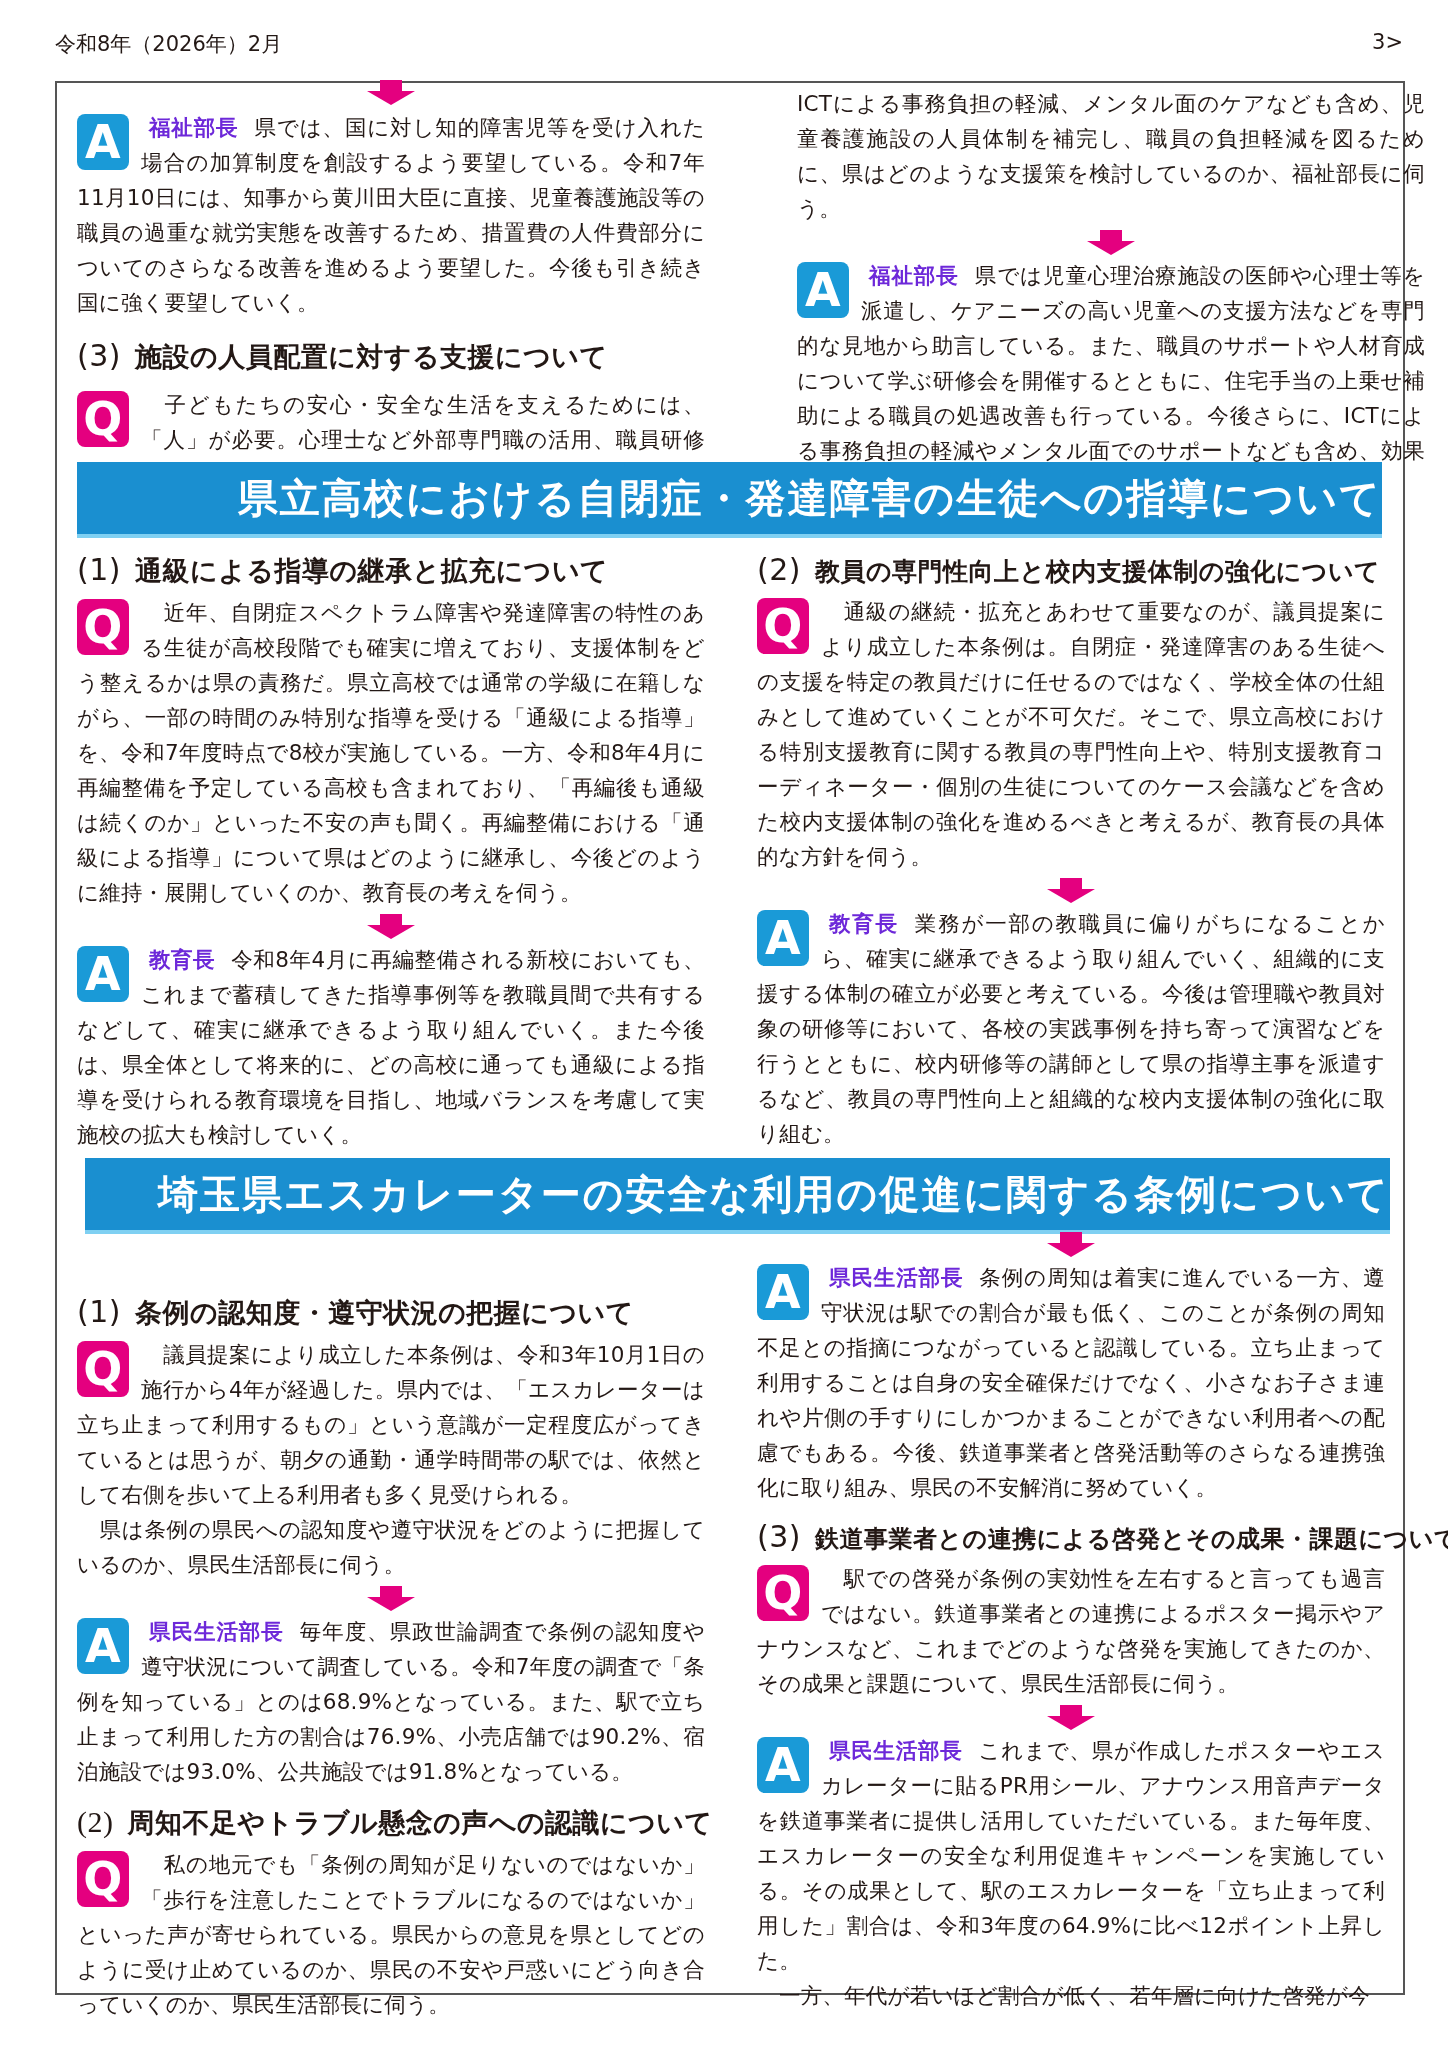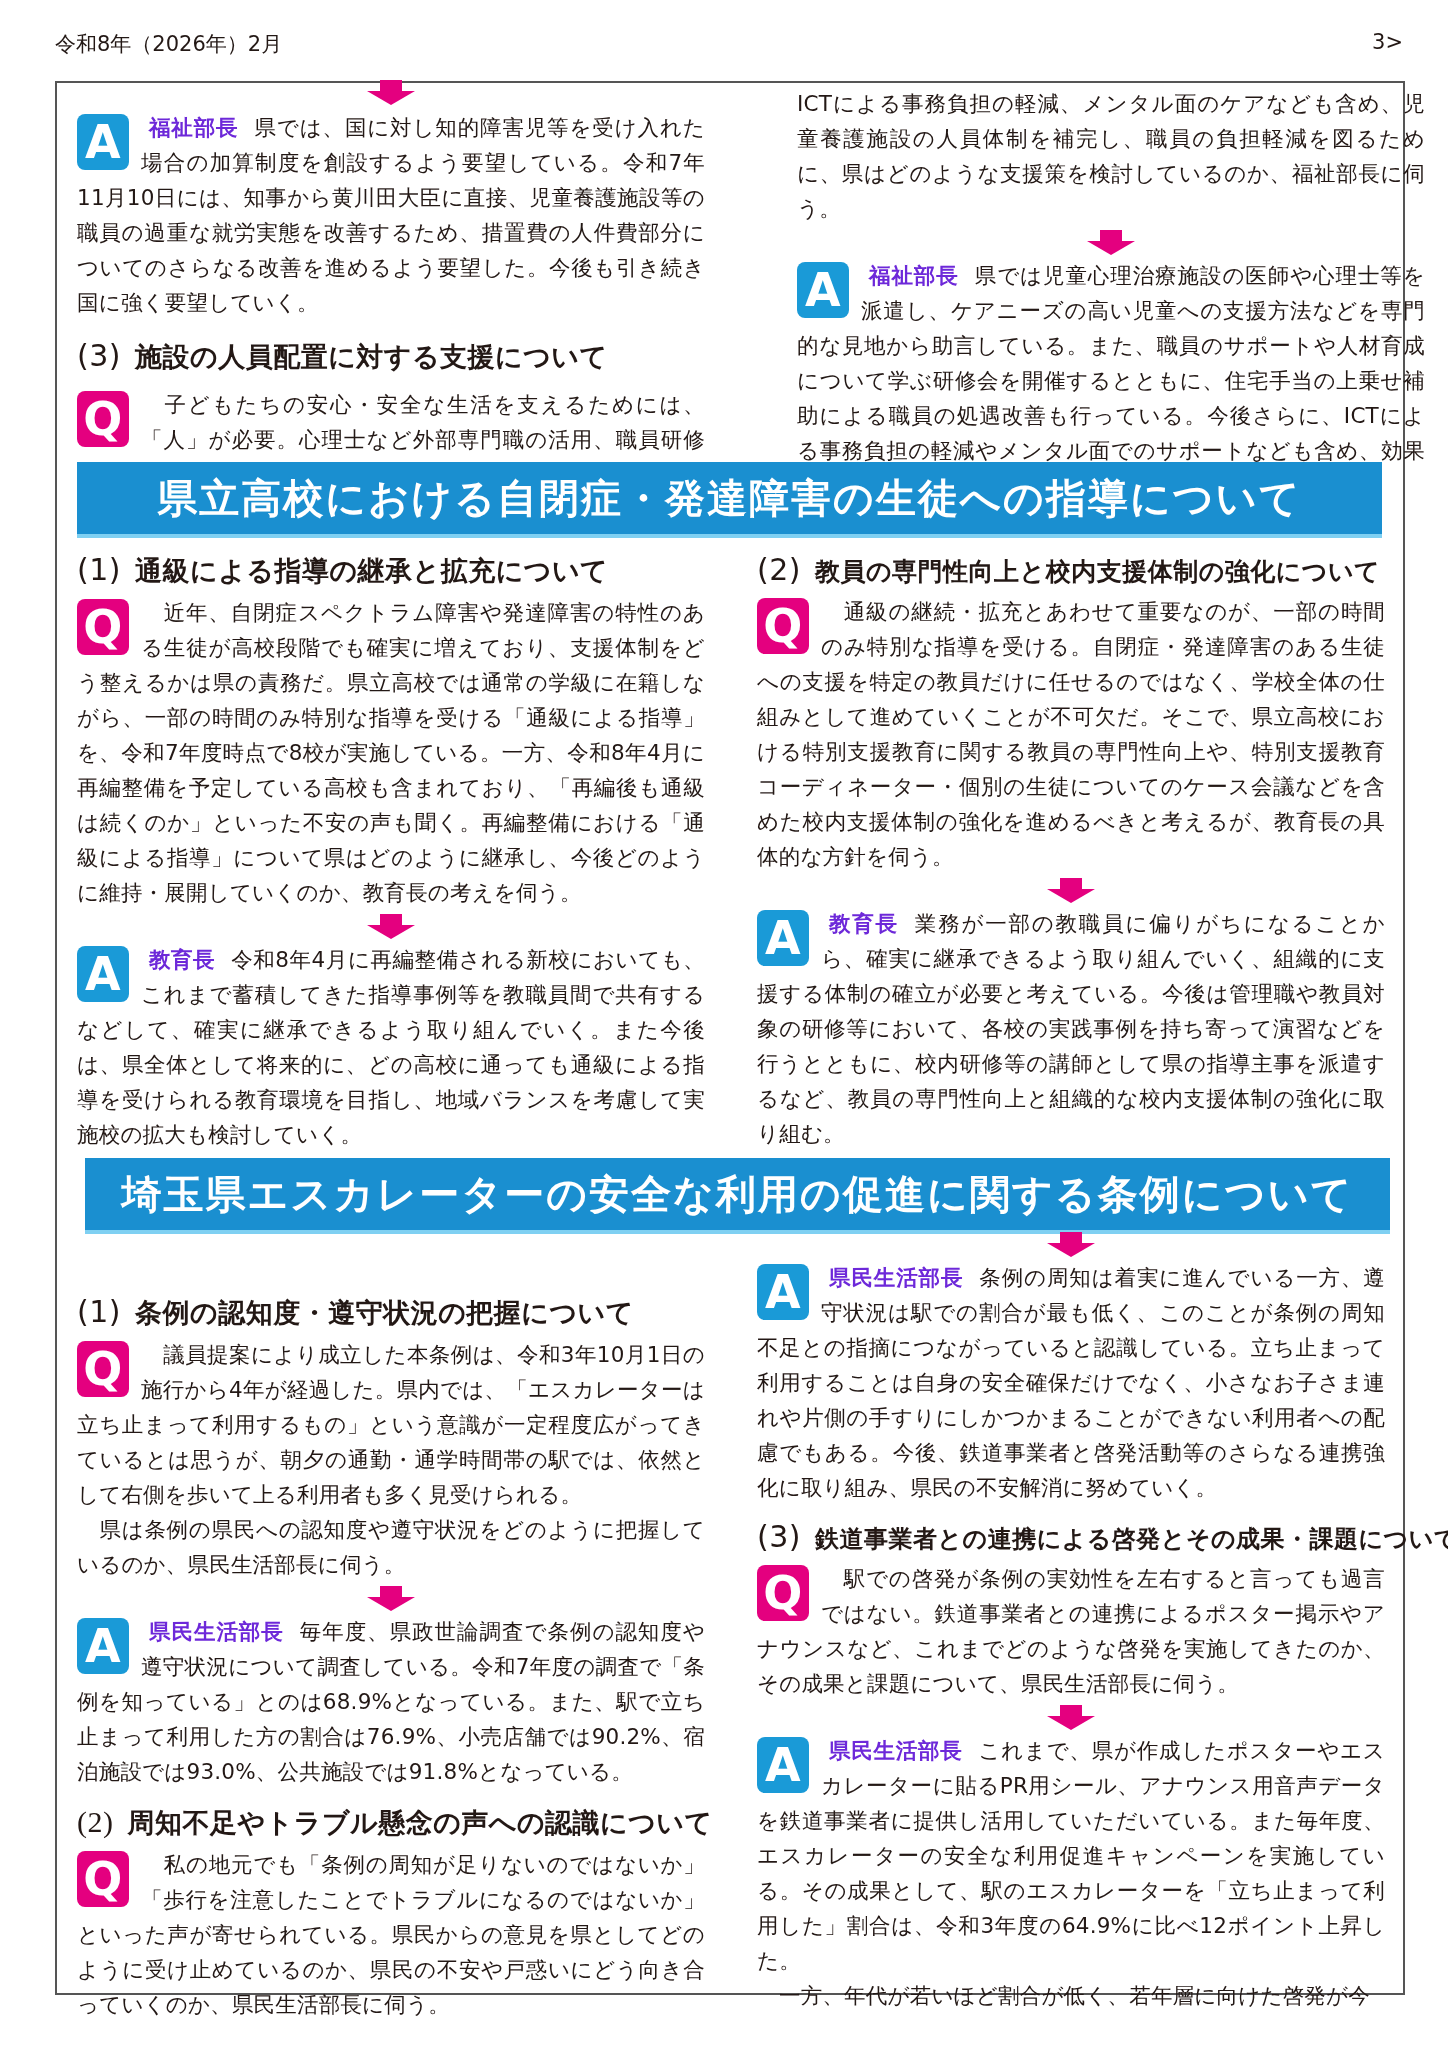--- a/index.html
+++ b/index.html
@@ -20,21 +20,21 @@
   .badge.q { background: #e4007f; }
   .indent { display: inline-block; width: 22px; }
   .arrow { width: 0; margin: 0 auto; position: relative; height: 24px; }
   .arrow .stem { position: absolute; left: -11px; top: 0; width: 22px; height: 12px; background: #e4007f; }
   .arrow .head { position: absolute; left: -24px; top: 11px; width: 0; height: 0;
                  border-left: 24px solid transparent; border-right: 24px solid transparent;
                  border-top: 14px solid #e4007f; }
   .sub-title { font-size: 27px; font-weight: bold; margin: 0; letter-spacing: 0.5px; white-space: nowrap; }
   .sub-title .num { font-weight: normal; font-size: 30px; margin-right: 14px; }
   .banner { position: absolute; left: 77px; width: 1305px; height: 72px; background: #1a8fd0;
-            color: #fff; font-size: 40px; font-weight: bold; text-align: center; line-height: 72px;
+            color: #fff; font-size: 40px; font-weight: bold; text-align: right; line-height: 72px;
             letter-spacing: 2px; border-bottom: 4px solid #7fd0f2; box-sizing: content-box; }
 </style>
 </head>
 <body>
 
 <div class="hdr left">令和8年（2026年）2月</div>
 <div class="hdr right">3&gt;</div>
 
 <div class="frame"></div>
 
@@ -98,21 +98,21 @@
   </div>
 </div>
 
 <div class="col" style="left:757px; top:552px;">
   <h3 class="sub-title" style="font-size:25px;">
     <span class="num">(2)</span><span>教員の専門性向上と校内支援体制の強化について</span>
   </h3>
   <div style="margin-top:6px;">
     <p class="para">
       <span class="badge q">Q</span>
-      <span class="indent"></span><span>通級の継続・拡充とあわせて重要なのが、一部の時間のみ特別な指導を受ける。自閉症・発達障害のある生徒への支援を特定の教員だけに任せるのではなく、学校全体の仕組みとして進めていくことが不可欠だ。そこで、県立高校における特別支援教育に関する教員の専門性向上や、特別支援教育コーディネーター・個別の生徒についてのケース会議などを含めた校内支援体制の強化を進めるべきと考えるが、教育長の具体的な方針を伺う。</span>
+      <span class="indent"></span><span>通級の継続・拡充とあわせて重要なのが、議員提案により成立した本条例は。自閉症・発達障害のある生徒への支援を特定の教員だけに任せるのではなく、学校全体の仕組みとして進めていくことが不可欠だ。そこで、県立高校における特別支援教育に関する教員の専門性向上や、特別支援教育コーディネーター・個別の生徒についてのケース会議などを含めた校内支援体制の強化を進めるべきと考えるが、教育長の具体的な方針を伺う。</span>
     </p>
   </div>
   <div class="arrow" style="margin-top:4px;">
       <div class="stem"></div>
       <div class="head"></div>
     </div>
   <div style="margin-top:4px;">
     <p class="para">
       <span class="badge a">A</span>
       <span class="role">教育長</span><span>業務が一部の教職員に偏りがちになることから、確実に継承できるよう取り組んでいく、組織的に支援する体制の確立が必要と考えている。今後は管理職や教員対象の研修等において、各校の実践事例を持ち寄って演習などを行うとともに、校内研修等の講師として県の指導主事を派遣するなど、教員の専門性向上と組織的な校内支援体制の強化に取り組む。</span>

